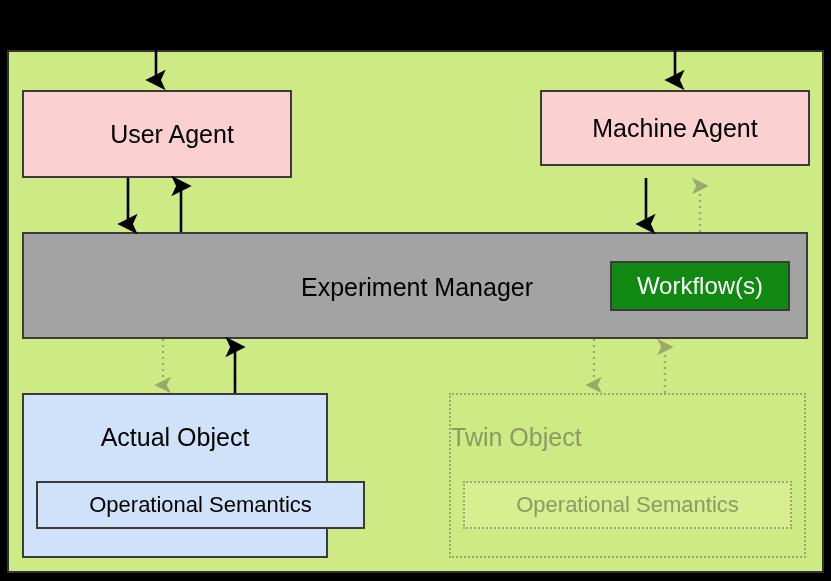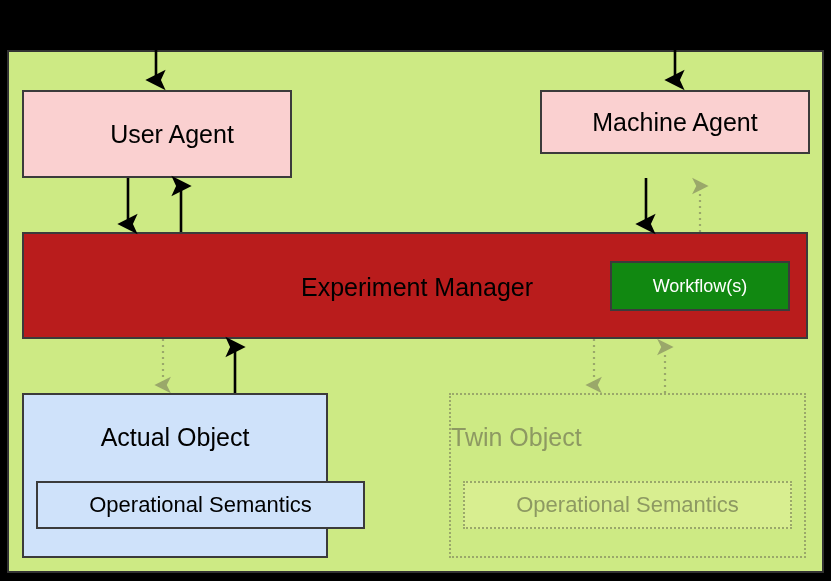--- a/index.html
+++ b/index.html
@@ -52,28 +52,28 @@
     align-items: center;
     justify-content: center;
     color: #000000;
     text-align: center;
   }
   .agent-box {
     background: #fad0d0;
     font-size: 25px;
   }
   .user-agent  { left: 22px;  top: 90px;  width: 270px; height: 88px; padding-left: 30px; }
-  .machine-agent { left: 540px; top: 90px; width: 270px; height: 64px; }
+  .machine-agent { left: 540px; top: 90px; width: 270px; height: 76px; }
 
   .manager-box {
     left: 22px;
     top: 232px;
     width: 786px;
     height: 107px;
-    background: #b91c1c;
+    background: #a3a3a3;
     flex-direction: column;
     justify-content: center;
   }
   .manager-text {
     position: absolute;
     left: 0;
     top: 0;
     width: 786px;
     height: 107px;
     display: flex;
@@ -89,21 +89,21 @@
     top: 261px;
     width: 180px;
     height: 50px;
     background: #118811;
     border: 2px solid #3b3b3b;
     box-sizing: border-box;
     display: flex;
     align-items: center;
     justify-content: center;
     color: #ffffff;
-    font-size: 18px;
+    font-size: 24px;
   }
 
   .actual-object {
     left: 22px;
     top: 393px;
     width: 306px;
     height: 165px;
     background: #cfe2fa;
     flex-direction: column;
     align-items: center;

